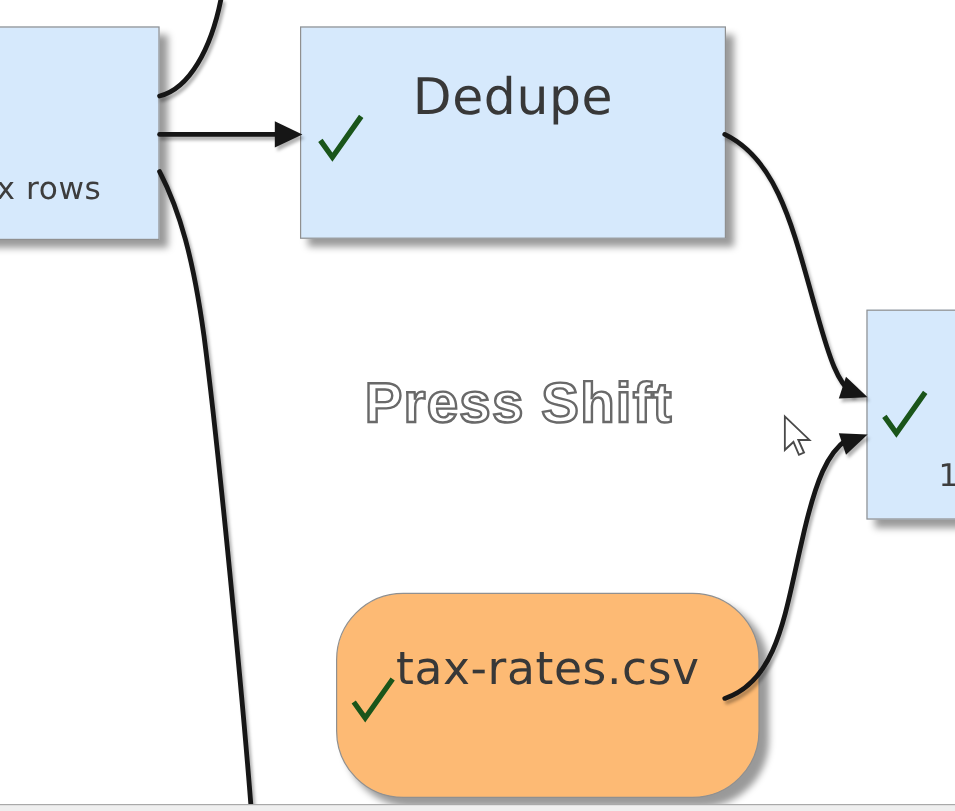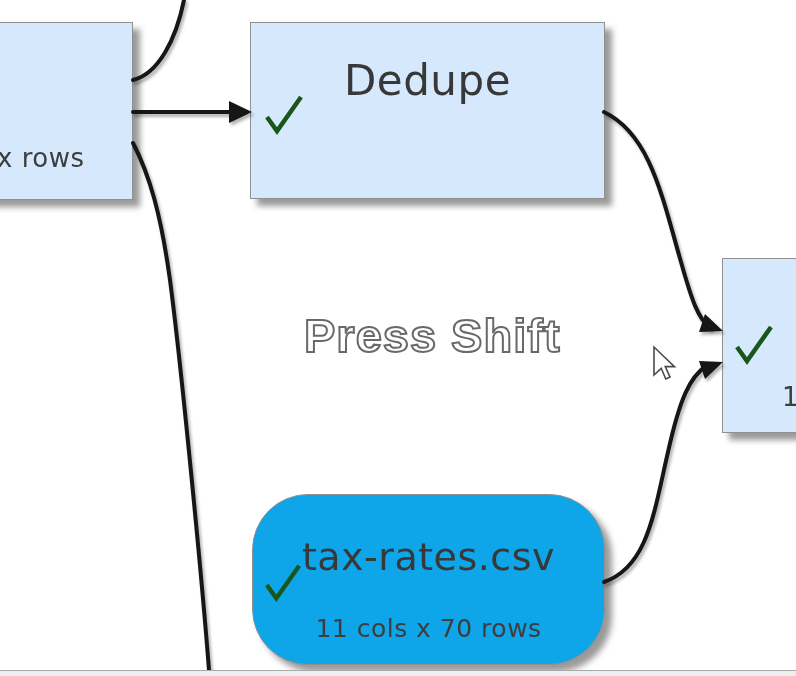--- a/index.html
+++ b/index.html
@@ -2,21 +2,21 @@
 <html><head>
 <meta charset="utf-8">
 <style>
   html,body{margin:0;padding:0;}
   body{width:796px;height:676px;overflow:hidden;background:#ffffff;
        font-family:"DejaVu Sans","Liberation Sans",sans-serif;}
   #canvas{position:relative;width:796px;height:676px;background:#ffffff;overflow:hidden;}
 
   .node{position:absolute;background:#d6e9fc;border:1px solid #909090;
         box-shadow:7px 7px 6px rgba(0,0,0,0.40);box-sizing:border-box;z-index:10;}
-  .node.pink{background:#0ea5e9;border-radius:56px;}
+  .node.pink{background:#fdba74;border-radius:56px;margin-left:28px;}
 
   .node-title{position:absolute;left:0;right:0;text-align:center;color:#383838;
               font-size:42px;letter-spacing:0.5px;white-space:nowrap;}
   .node-stats{position:absolute;left:0;right:0;text-align:center;color:#3d3d3d;
               font-size:25px;letter-spacing:0.5px;white-space:nowrap;}
   .frag{position:absolute;color:#3d3d3d;font-size:26px;letter-spacing:0.5px;white-space:nowrap;}
 
   .check{position:absolute;width:40px;height:44px;}
 
   #connector-layer{position:absolute;left:0;top:0;z-index:40;pointer-events:none;}
@@ -56,21 +56,20 @@
       <path d="M3 24 L13 38 L37 4" stroke="#1a551a" stroke-width="4.5" fill="none" stroke-linecap="butt"></path>
     </svg>
     <span class="frag" style="left:59px;top:123px;">1</span>
   </div>
 
   <div class="node pink" style="left:252px;top:494px;width:353px;height:171px;">
     <svg class="check" style="left:10px;top:67px;width:40px;height:42px;" viewBox="0 0 40 44">
       <path d="M3 24 L13 38 L37 4" stroke="#1a551a" stroke-width="4.5" fill="none" stroke-linecap="butt"></path>
     </svg>
     <span class="node-title" style="top:40px;font-size:38px;">tax-rates.csv</span>
-    <span class="node-stats" style="top:119px;">11 cols x 70 rows</span>
   </div>
 
   <div id="watermark">Press Shift</div>
 
   <svg id="connector-layer" width="796" height="676" viewBox="0 0 796 676">
     <path class="wire" d="M133 80 C158 74 176 40 184 0"></path>
     <path class="wire" d="M133 112 L234 112"></path>
     <polygon class="head" points="252,112 229,101 229,123"></polygon>
     <path class="wire" d="M133 143 C150 176 161 215 170 280 C182 372 202 580 209 670"></path>
     <path class="wire" d="M604 112 C650 134 662 196 681 262 C692 301 698 318 710 328"></path>

